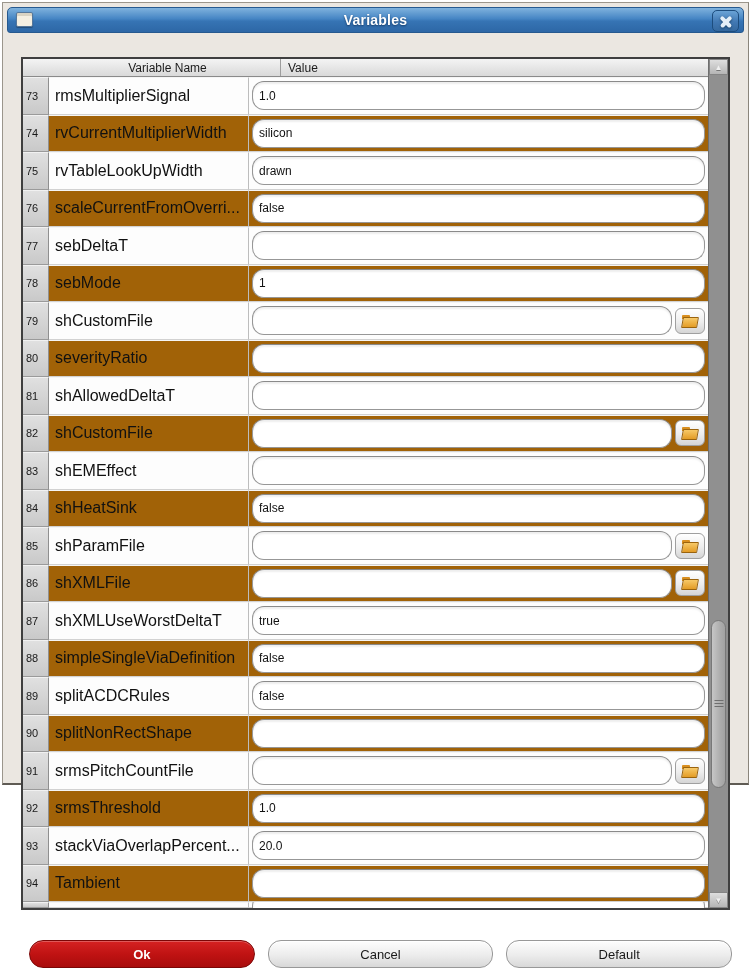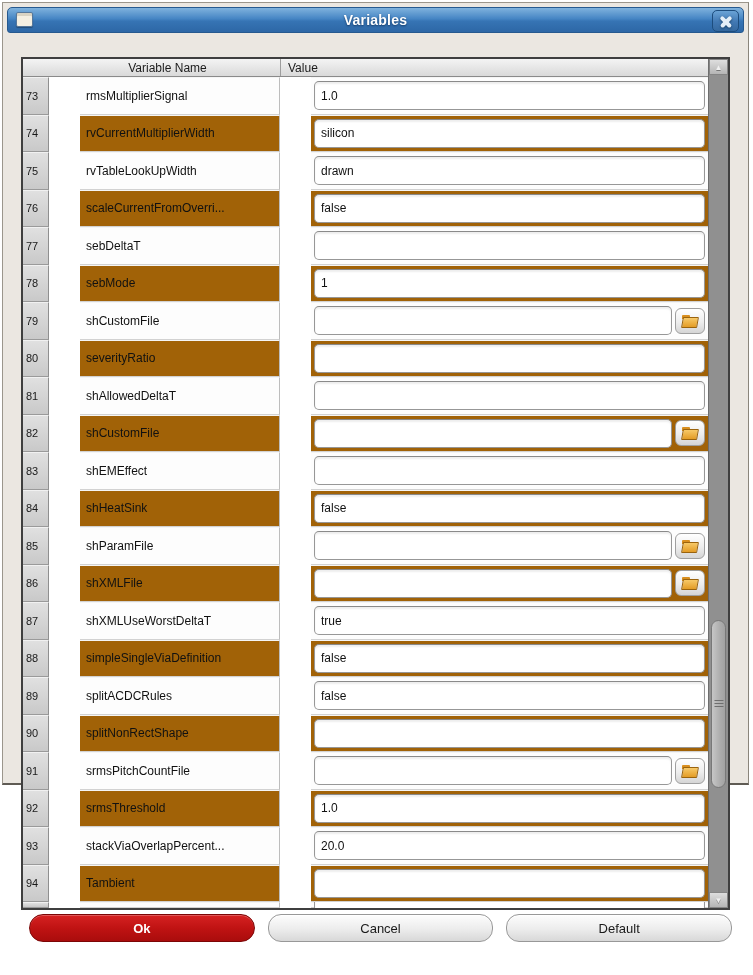--- a/index.html
+++ b/index.html
@@ -32,36 +32,36 @@
   .table { position:relative; margin:24px 0 0 18px; width:709px; height:853px;
     border:2px solid #3f3f3f; background:#ffffff; display:flex; }
   .table-main { flex:1; display:flex; flex-direction:column; overflow:hidden; }
   .thead { height:18px; flex:none; display:flex;
     background:linear-gradient(180deg,#f4f4f4,#d9d9d9);
     border-bottom:1px solid #8a8a8a; font-size:12px; color:#1c1c1c; }
   .hcell-name { width:226px; display:flex; align-items:center; justify-content:center;
     border-right:1px solid #9e9e9e;margin-left:32px; }
   .hcell-value { flex:1; display:flex; align-items:center; padding-left:7px;text-align:right; }
   .tbody { flex:1; display:flex; flex-direction:column; overflow:hidden; }
-  .trow { display:flex; height:37.5px; flex:none;gap:31px; }
+  .trow { display:flex; height:37.5px; flex:none; }
   .trow.partial { height:auto; flex:1; overflow:hidden; }
   .cell-num { width:26px; flex:none; display:flex; align-items:center;
     padding-left:3px; font-size:11px; color:#1a1a1a;
     background:linear-gradient(180deg,#e0e0e0,#c9c9c9);
     border-top:1px solid #f1f1f1; border-bottom:1px solid #9a9a9a;
     border-right:1px solid #8f8f8f; }
   .cell-name { width:200px; flex:none; display:flex; align-items:center;
-    padding:0 6px; font-size:12px; color:#111; white-space:nowrap; overflow:hidden;
+    padding:0 6px; font-size:16px; color:#111; white-space:nowrap; overflow:hidden;
     background:#fdfdfd; border-right:1px solid #bdbdbd; border-bottom:1px solid #d2d2d2;
     border-top:1px solid #f5f5f5; }
   .cell-value { flex:1; display:flex; align-items:center; padding:0 3px;
     background:#fdfdfd; border-bottom:1px solid #d2d2d2; border-top:1px solid #f5f5f5; }
   .trow.alt .cell-name, .trow.alt .cell-value { background:#a16207; }
   .val-input { flex:1; min-width:0; height:29px; border:1px solid #979797;
-    border-top-color:#8a8a8a; border-radius:5px; background:#ffffff;
+    border-top-color:#8a8a8a; border-radius:12px; background:#ffffff;
     font-family:"Liberation Sans","DejaVu Sans",sans-serif; font-size:12px;
     color:#111; padding:0 6px; box-shadow:inset 0 2px 2px rgba(0,0,0,.07); outline:none; }
   .folder-btn { width:30px; height:26px; margin-left:3px; flex:none;
     border:1px solid #9f9f9f; border-radius:6px;
     background:linear-gradient(180deg,#ffffff 0%,#ededed 55%,#d5d5d5 100%);
     display:flex; align-items:center; justify-content:center; cursor:pointer; }
   .folder-icon { position:relative; width:16px; height:12px; }
   .folder-icon::before { content:''; position:absolute; left:0; top:0; width:8px;
     height:4px; background:#d98f1f; border-radius:1px 1px 0 0; }
   .folder-icon::after { content:''; position:absolute; left:0; top:2px; width:14px;
@@ -75,21 +75,21 @@
     background:linear-gradient(180deg,#dedede,#b5b5b5);
     border:1px solid #858585; cursor:pointer; text-shadow:0 1px 0 #777; }
   .sb-track { flex:1; position:relative; background:#909090; cursor:pointer; }
   .sb-thumb { position:absolute; left:2px; right:2px; top:545px; height:168px;
     background:linear-gradient(90deg,#c6c6c6,#aeaeae 60%,#a2a2a2);
     border:1px solid #787878; border-radius:8px; cursor:grab; }
   .sb-grip { position:absolute; left:50%; top:50%; transform:translate(-50%,-50%);
     width:9px; height:9px;
     background:repeating-linear-gradient(180deg,#6f6f6f 0 1px,transparent 1px 3px); }
   
-  .footer { display:flex; margin:4px 16px 0 26px; gap:13px; }
+  .footer { display:flex; margin:30px 16px 0 26px; gap:13px; }
   .btn { flex:1; height:28px; font-size:13px; cursor:pointer;
     font-family:"Liberation Sans","DejaVu Sans",sans-serif; }
   .btn-ok { border:1px solid #7c0606; border-radius:14px; color:#ffffff;
     font-weight:bold; background:linear-gradient(180deg,#d62222 0%,#c01313 50%,#a90c0c 100%);
     box-shadow:inset 0 1px 0 rgba(255,255,255,.25); }
   .btn-plain { border:1px solid #989898; border-radius:13px; color:#1a1a1a;
     background:linear-gradient(180deg,#fdfdfd 0%,#ececec 55%,#d8d8d8 100%);
     box-shadow:inset 0 1px 0 #ffffff; }
 </style>
 </head>

